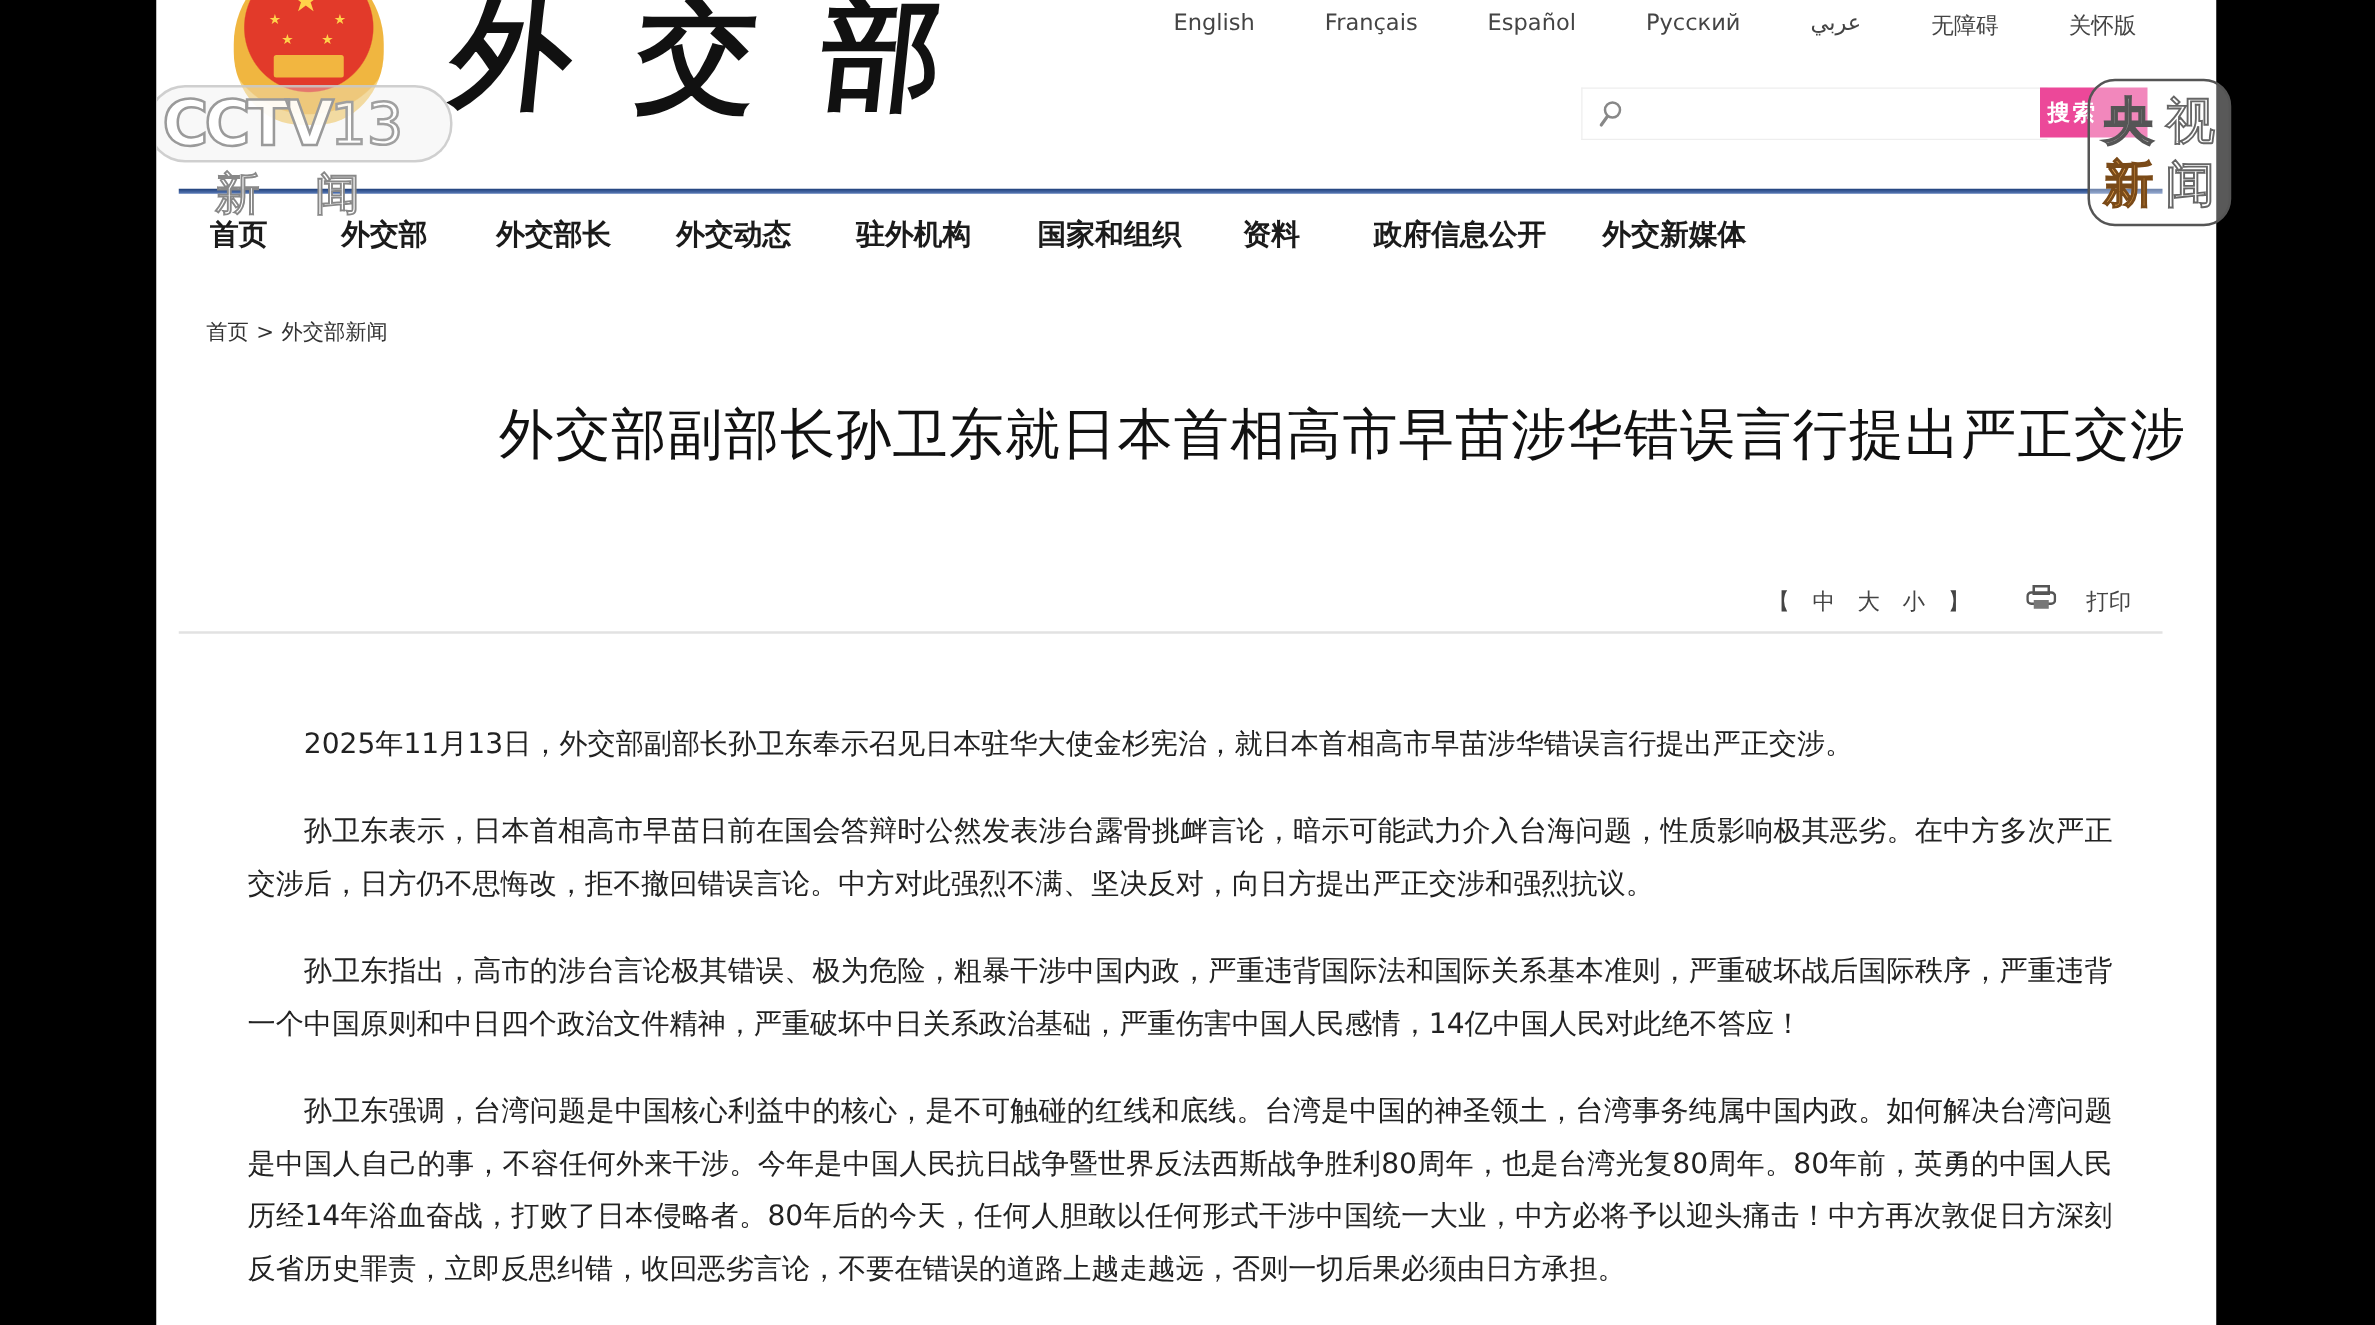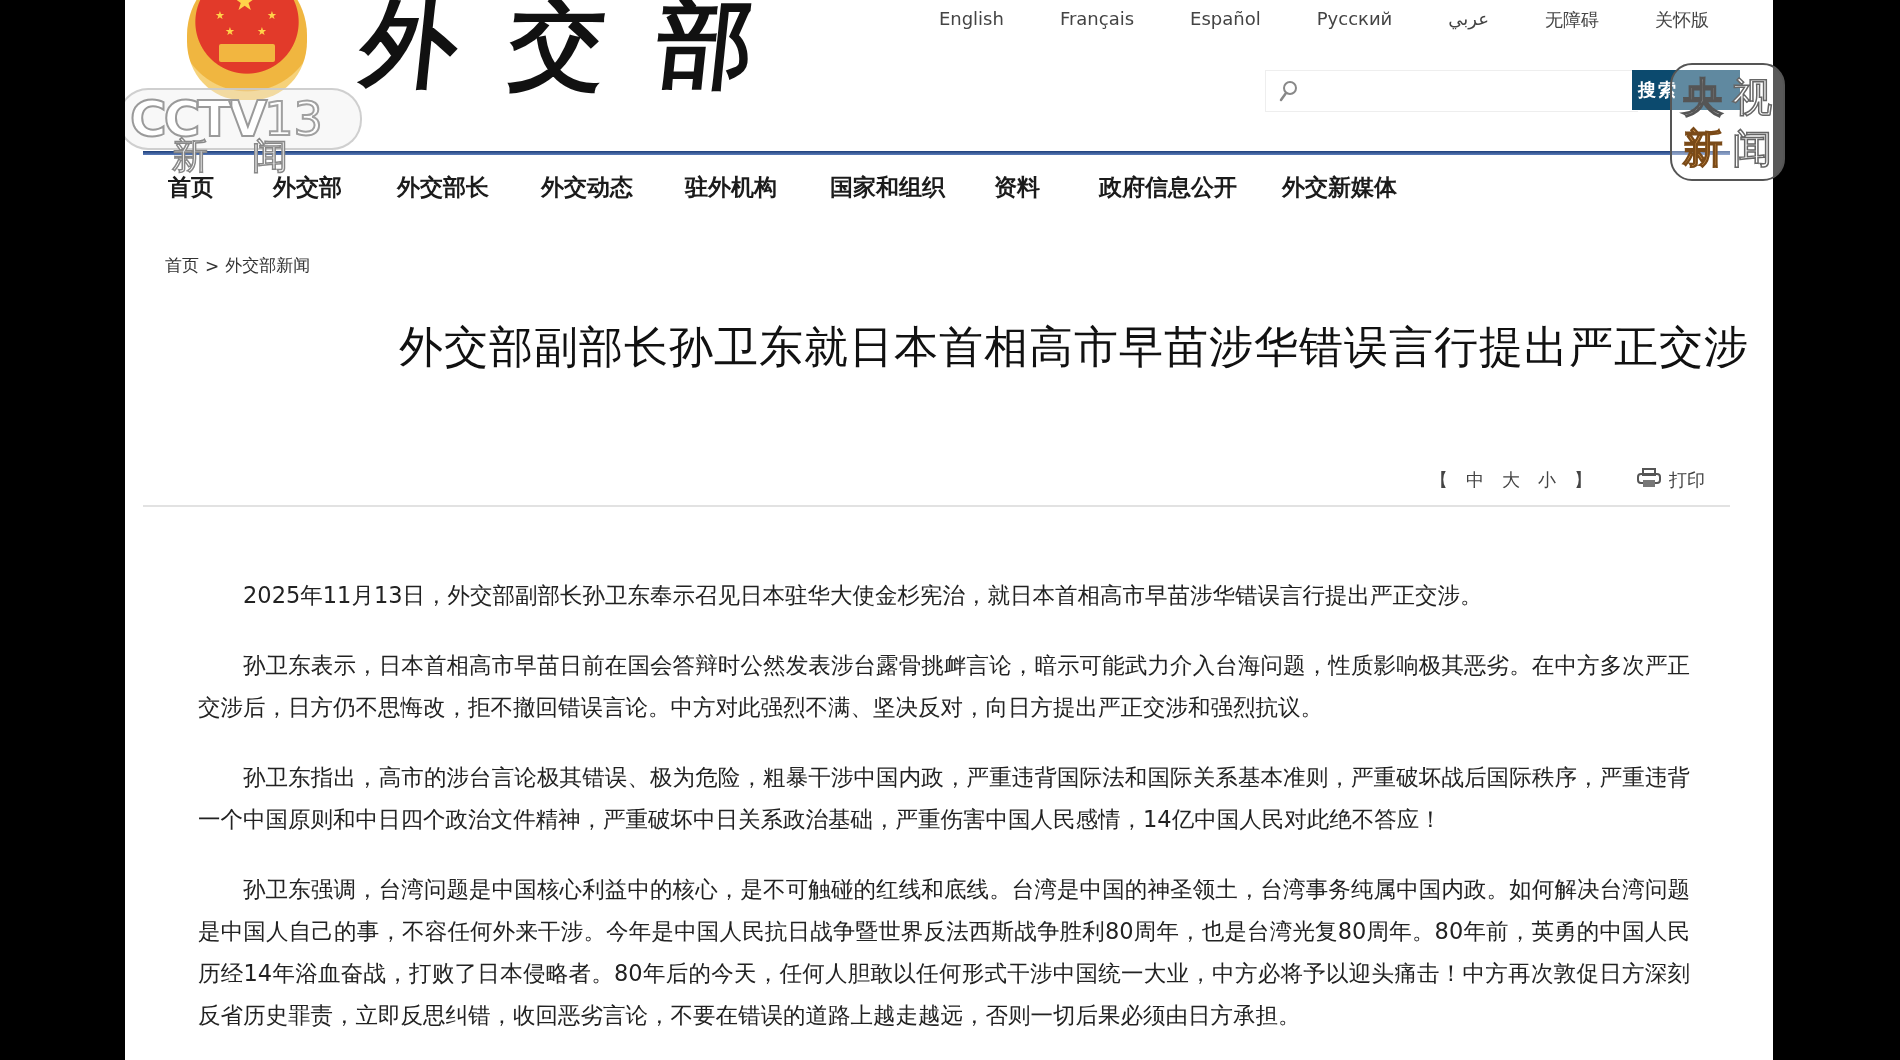--- a/index.html
+++ b/index.html
@@ -32,21 +32,21 @@
   .search-wrap {
     position:absolute; left:1140px; top:70px; width:465px; height:42px;
   }
   .search-box {
     position:absolute; left:0; top:0; width:372px; height:40px; border:1px solid #eee; border-right:none; background:#fff;
     display:flex; align-items:center;
   }
   .search-box .mag { width:26px; height:26px; margin-left:10px; position:relative; }
   .search-box input { border:none; outline:none; flex:1; height:36px; font-size:16px; background:transparent; }
   .search-btn {
-    position:absolute; left:367px; top:0; width:108px; height:40px; background:#0c4a6e; color:#fff;
+    position:absolute; left:367px; top:0; width:86px; height:40px; background:#ec4899; color:#fff;
     border:none; font-size:18px; font-weight:bold; letter-spacing:2px; text-align:left; box-sizing:border-box;
   }
   .blue-rule {
     position:absolute; left:18px; top:151px; width:1587px; height:4px;
     background: linear-gradient(#1e3f7a, #5a7bb8);
   }
   .nav {
     position:absolute; left:0; top:168px; width:1648px; height:40px; display:flex; align-items:center;
   }
   .nav a {
@@ -61,31 +61,31 @@
     font-size:44px; color:#111; font-weight:normal; margin:0; letter-spacing:1px;
   }
   .date {
     position:absolute; left:0; width:1648px; top:408px; text-align:center; font-size:20px; color:#666;
   }
   .tools {
     position:absolute; top:468px; right:68px; display:flex; align-items:center; font-size:18px; color:#444;
   }
   .tools .fs { display:flex; align-items:center; gap:0; }
   .tools .fs span, .tools .fs a { padding:0 9px; color:#444; text-decoration:none; }
-  .tools .print { margin-left:36px; display:flex; align-items:center; gap:8px; color:#444; text-decoration:none; }
+  .tools .print { margin-left:36px; display:flex; align-items:center; gap:24px; color:#444; text-decoration:none; }
   .divider {
     position:absolute; left:18px; top:505px; width:1587px; height:2px; background:#e2e2e2;
   }
   .article {
     position:absolute; left:73px; top:574px; width:1492px; font-size:22.5px; color:#222; line-height:42px;
   }
   .article p { margin:0 0 28px 0; text-indent:2em; text-align:justify; }
   
   .cctv {
-    position:absolute; left:118px; top:88px; width:240px; height:58px;
+    position:absolute; left:118px; top:68px; width:240px; height:58px;
     border:2px solid rgba(200,200,200,0.85); border-radius:30px;
     background:rgba(235,235,235,0.35);
     display:flex; align-items:center;
   }
   .cctv .logo {
     font-family:"DejaVu Sans", sans-serif; font-weight:bold; font-size:50px; color:rgba(255,255,255,0.9);
     -webkit-text-stroke:2px #9a9a9a; letter-spacing:-3px; padding-left:10px; line-height:1;
   }
   .cctv .num {
     font-family:"DejaVu Sans", sans-serif; font-size:46px; color:rgba(255,255,255,0.85); -webkit-text-stroke:2px #a0a0a0;

